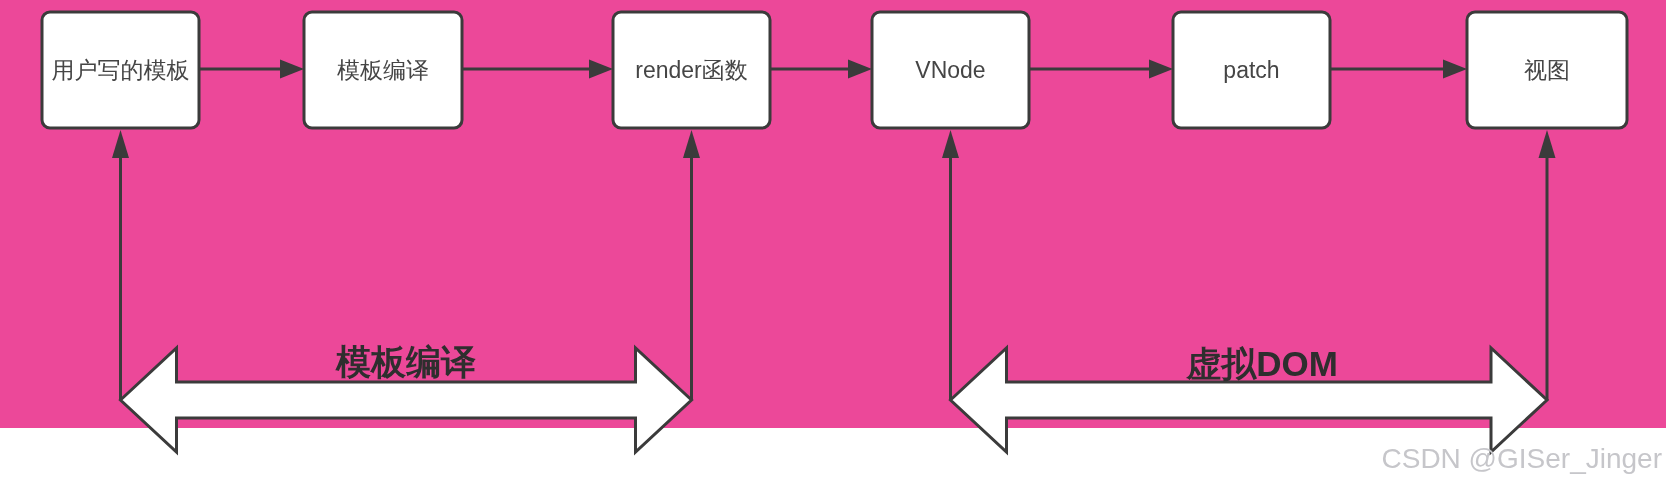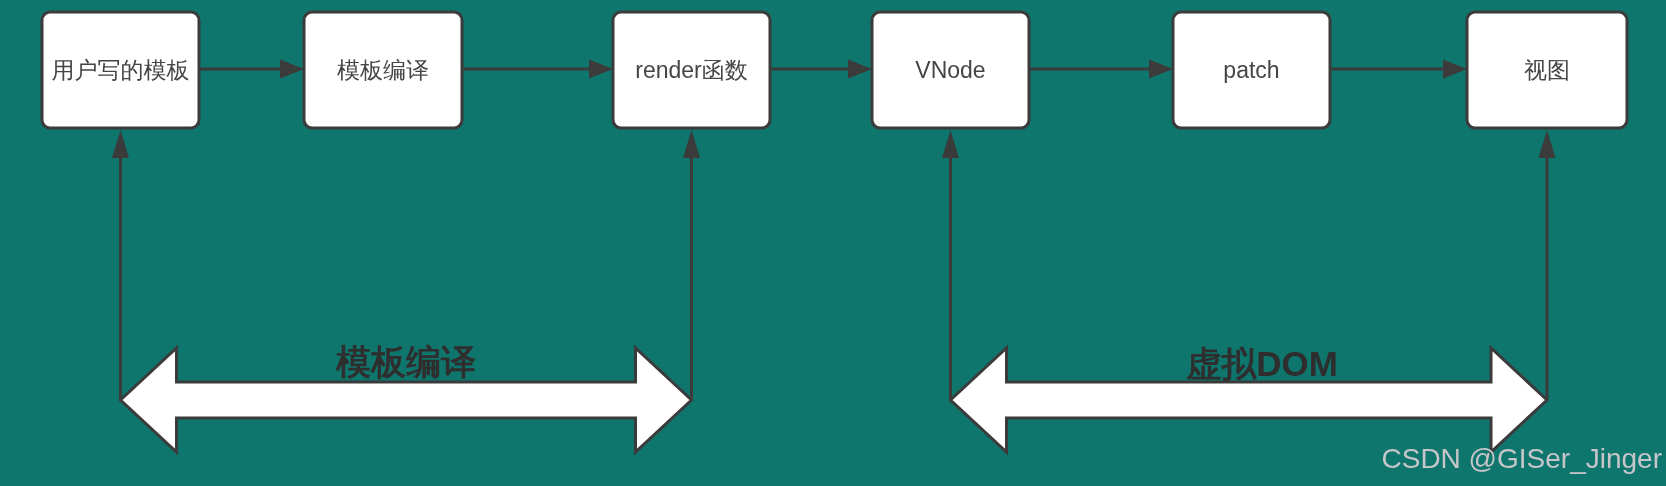--- a/index.html
+++ b/index.html
@@ -7,22 +7,22 @@
     padding: 0;
     background: #ffffff;
     width: 1666px;
     height: 486px;
     overflow: hidden;
     font-family: "Liberation Sans", "DejaVu Sans", sans-serif;
   }
   .stage {
     position: relative;
     width: 1666px;
-    height: 486px;
-    background: #0f766e;
+    height: 428px;
+    background: #ec4899;
   }
   svg { display: block; }
   .node-rect {
     fill: #ffffff;
     stroke: #3b3b3b;
     stroke-width: 3;
   }
   .node-label {
     fill: #454545;
     font-size: 23px;

